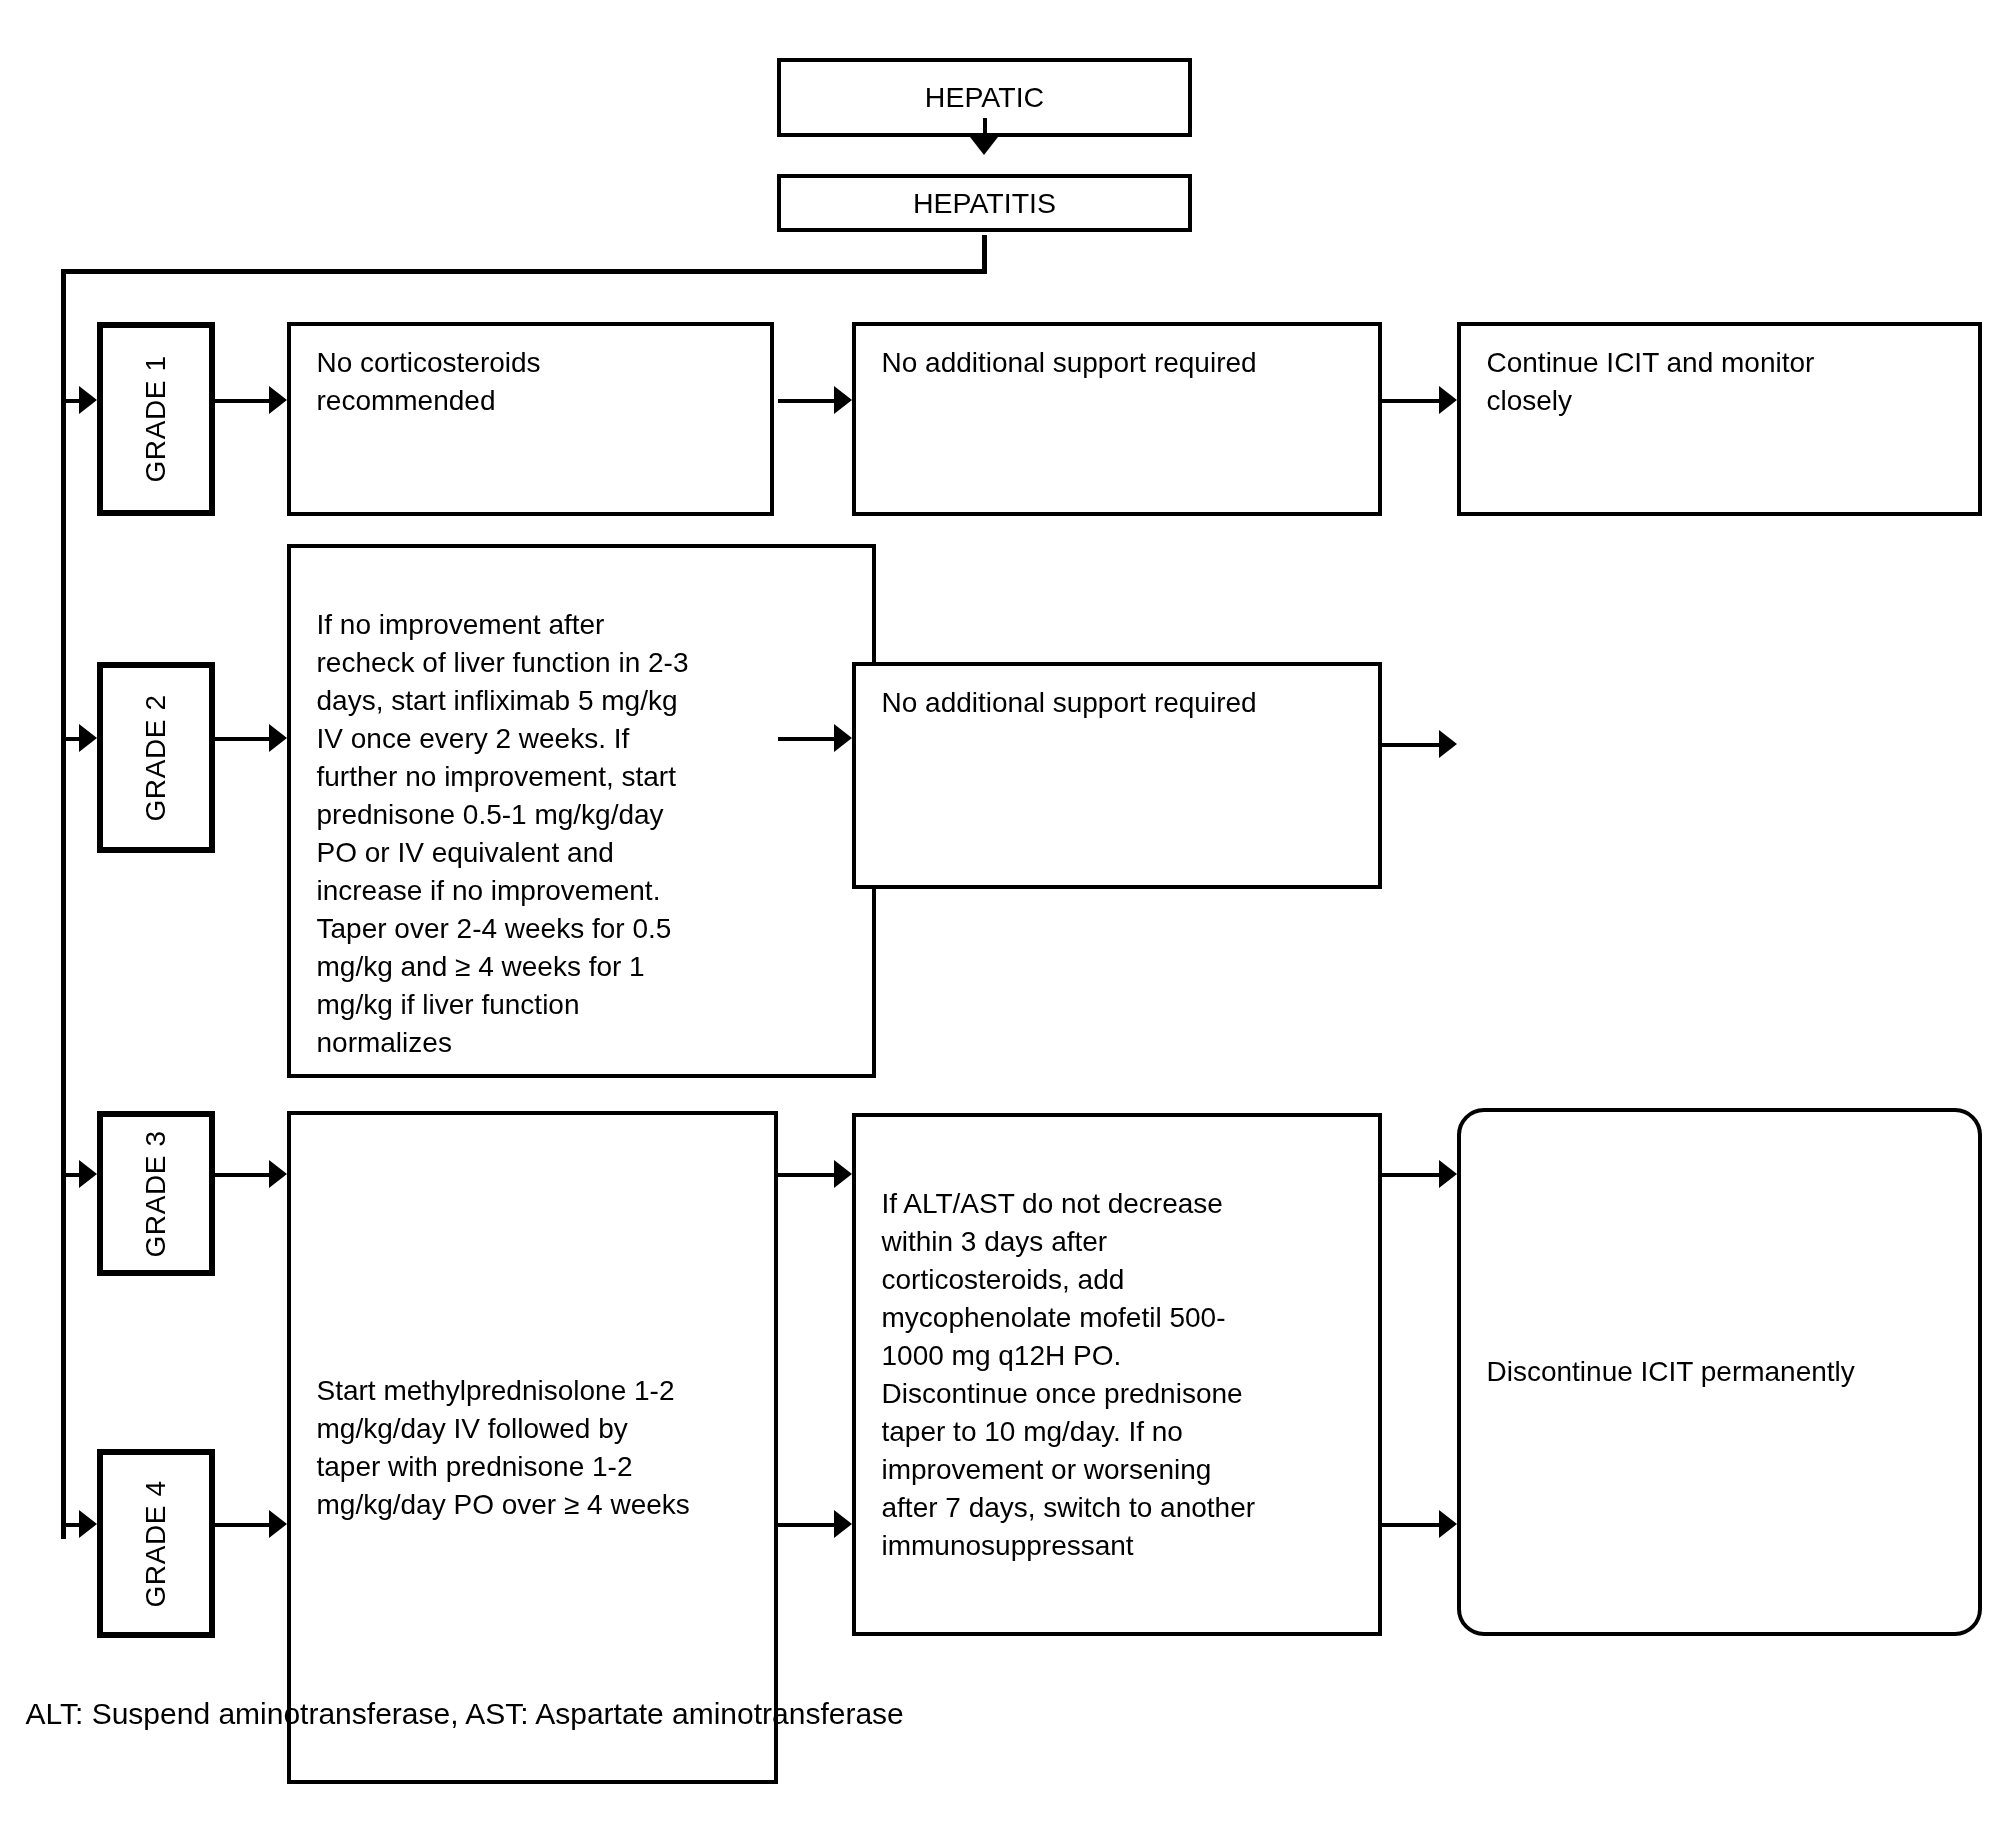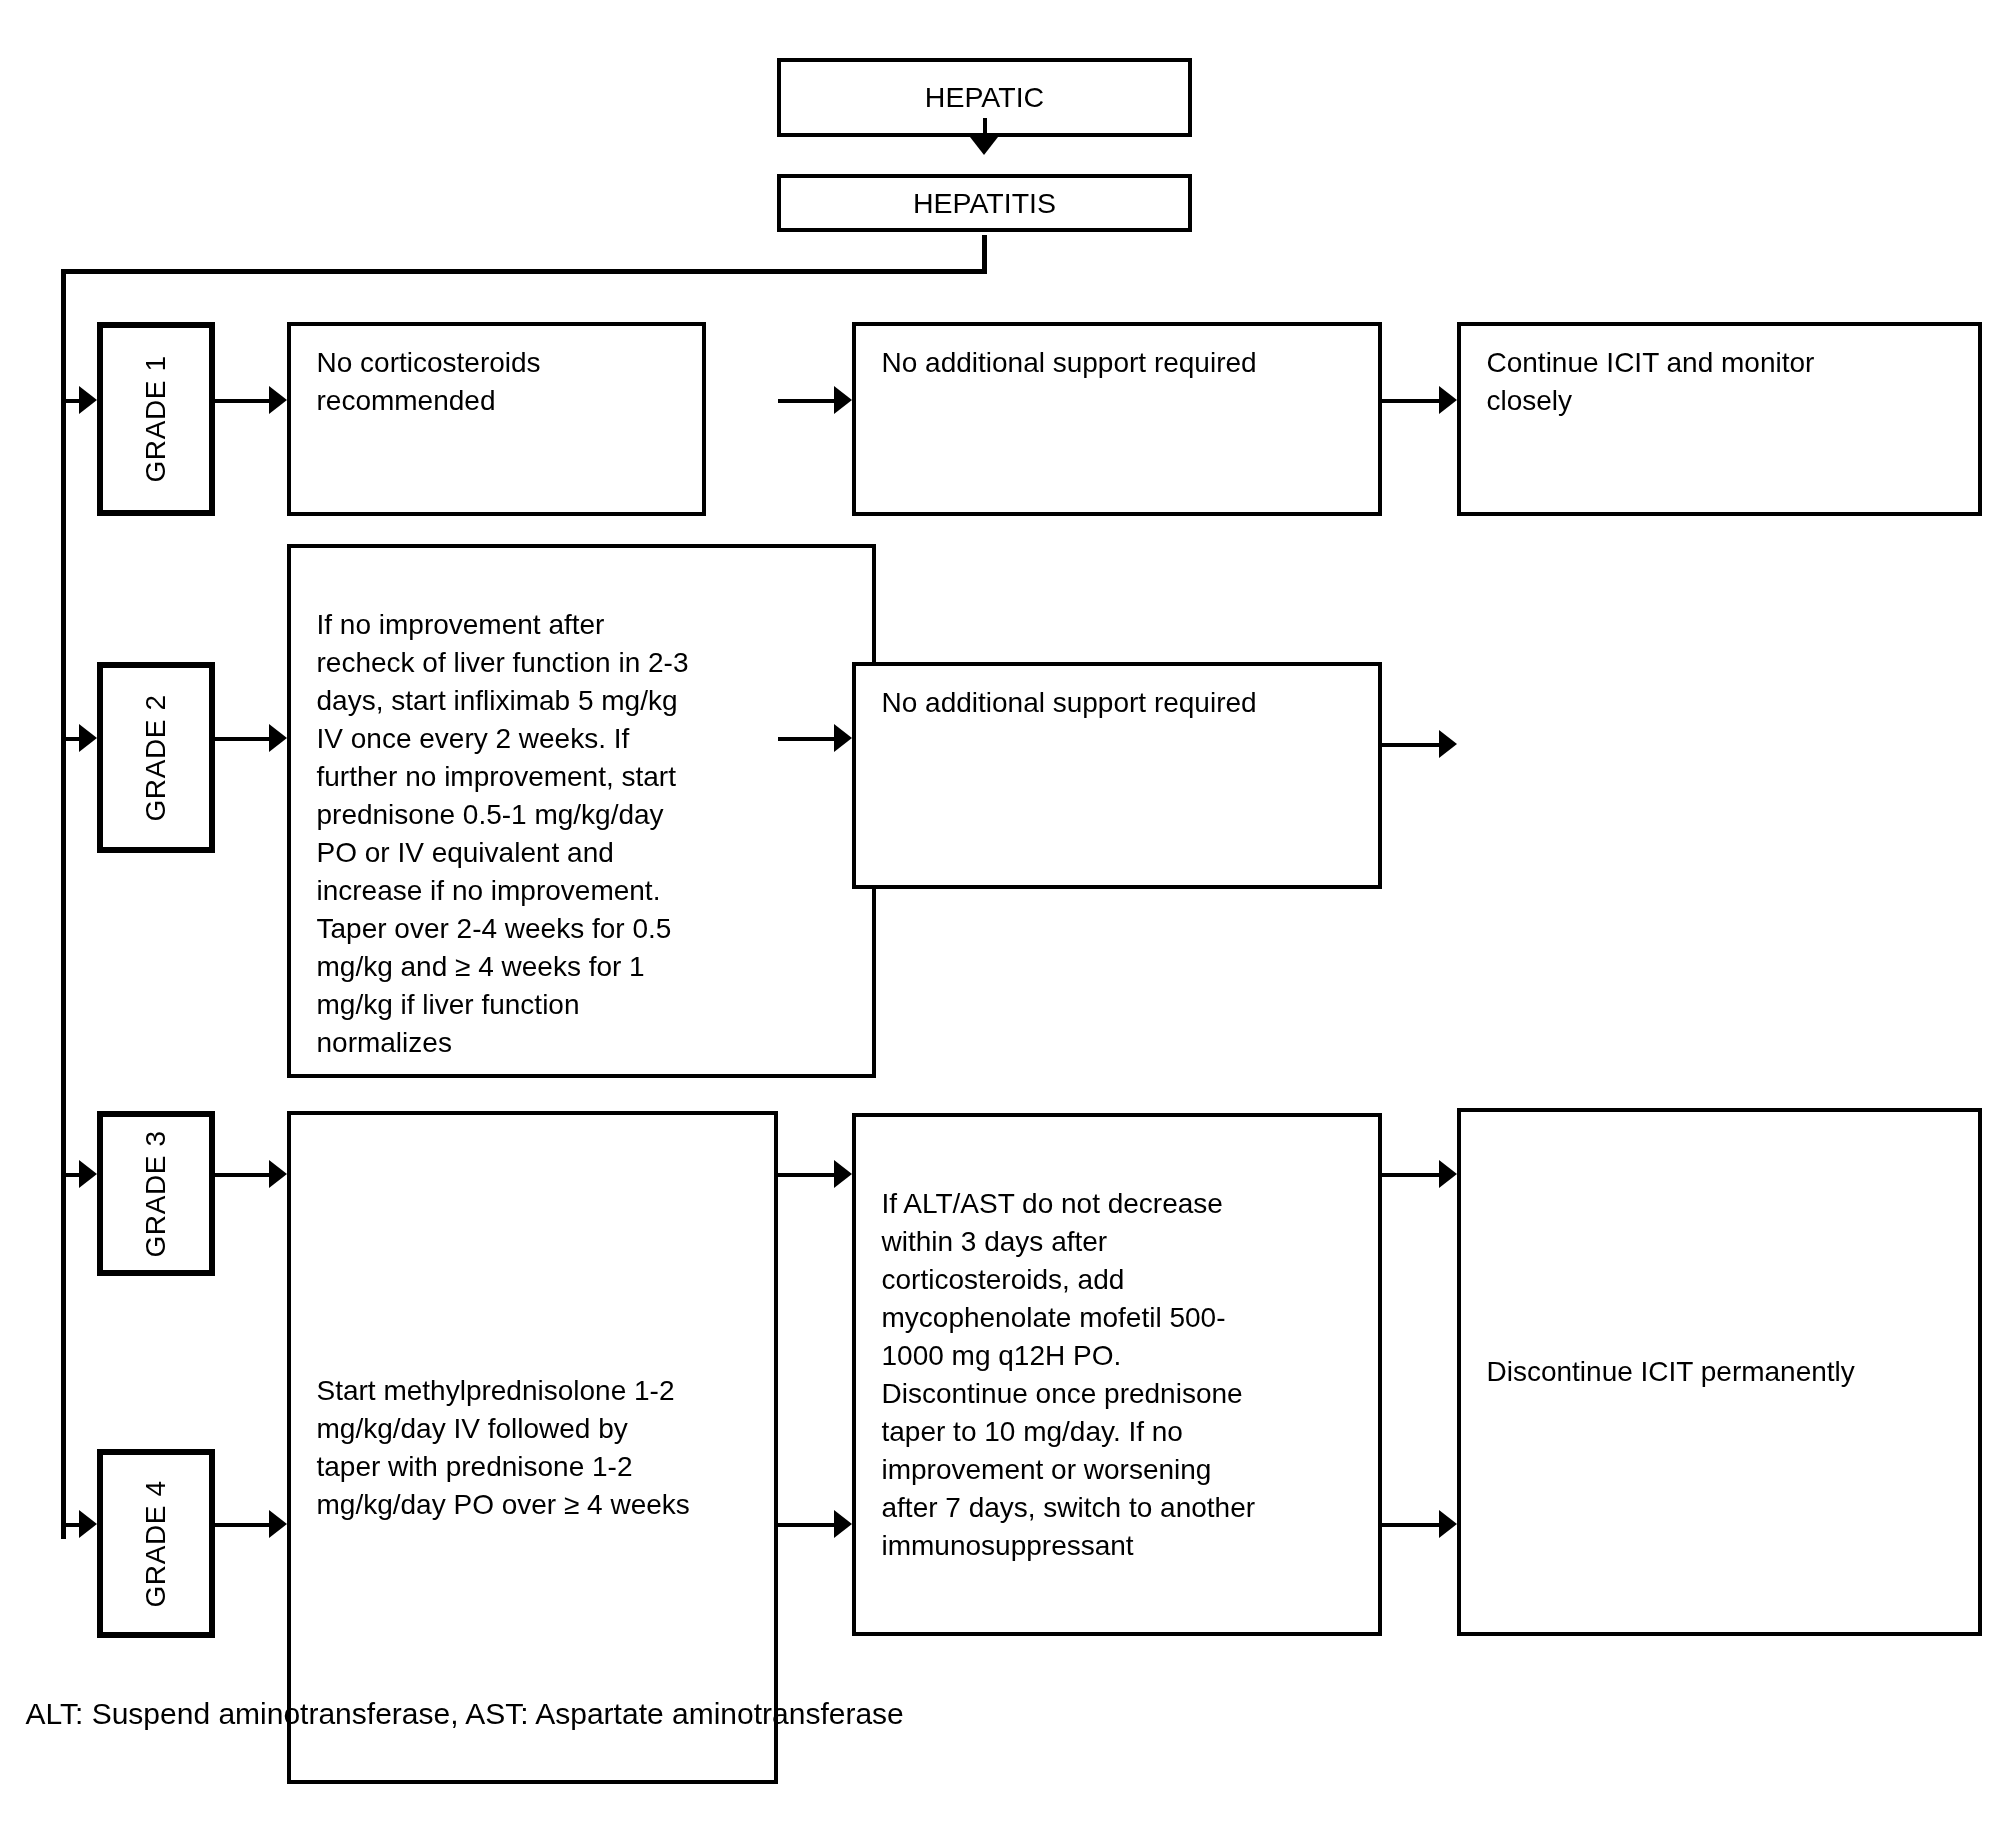--- a/index.html
+++ b/index.html
@@ -101,21 +101,21 @@
   <div class="box grade-box" style="left:97px;top:643px;width:118px;height:191px;">
     <span>GRADE 2</span>
   </div>
   <div class="box grade-box" style="left:97px;top:1092px;width:118px;height:165px;">
     <span>GRADE 3</span>
   </div>
   <div class="box grade-box" style="left:97px;top:1430px;width:118px;height:189px;">
     <span>GRADE 4</span>
   </div>
 
-  <div class="box content-box anchor-top" style="left:287px;top:303px;width:419px;height:194px;">
+  <div class="box content-box anchor-top" style="left:287px;top:303px;width:487px;height:194px;">
     <span class="txt w520">No corticosteroids recommended</span>
   </div>
   <div class="box content-box anchor-mid" style="left:287px;top:525px;width:589px;height:534px;align-items:flex-end;">
     <span class="txt w620">If no improvement after recheck of liver function in 2-3 days, start infliximab 5 mg/kg IV once every 2 weeks. If further no improvement, start prednisone 0.5-1 mg/kg/day PO or IV equivalent and increase if no improvement. Taper over 2-4 weeks for 0.5 mg/kg and ≥ 4 weeks for 1 mg/kg if liver function normalizes</span>
   </div>
   <div class="box content-box anchor-mid" style="left:287px;top:1092px;width:491px;height:673px;">
     <span class="txt w620">Start methylprednisolone 1-2 mg/kg/day IV followed by taper with prednisone 1-2 mg/kg/day PO over ≥ 4 weeks</span>
   </div>
 
   <div class="box content-box anchor-top" style="left:852px;top:303px;width:530px;height:194px;">
@@ -124,21 +124,21 @@
   <div class="box content-box anchor-top" style="left:852px;top:643px;width:530px;height:227px;">
     <span class="txt">No additional support required</span>
   </div>
   <div class="box content-box anchor-mid" style="left:852px;top:1094px;width:530px;height:523px;">
     <span class="txt w640">If ALT/AST do not decrease within 3 days after corticosteroids, add mycophenolate mofetil 500-1000 mg q12H PO. Discontinue once prednisone taper to 10 mg/day. If no improvement or worsening after 7 days, switch to another immunosuppressant</span>
   </div>
 
   <div class="box content-box anchor-top" style="left:1457px;top:303px;width:525px;height:194px;">
     <span class="txt w620">Continue ICIT and monitor closely</span>
   </div>
-  <div class="box content-box anchor-mid" style="left:1457px;top:1089px;width:525px;height:528px;">
+  <div class="box content-box anchor-mid" style="left:1457px;top:1089px;width:525px;height:528px;border-radius:27px;">
     <span class="txt">Discontinue ICIT permanently</span>
   </div>
 
   <div class="legend">
     <div>ALT: Suspend aminotransferase, AST: Aspartate aminotransferase</div>
   </div>
 
 <div class="arrow-r" style="left: 66px; top: 386px; width: 31px;">
       <div class="shaft" style="width: 15px;"></div>
       <div class="head"></div>

